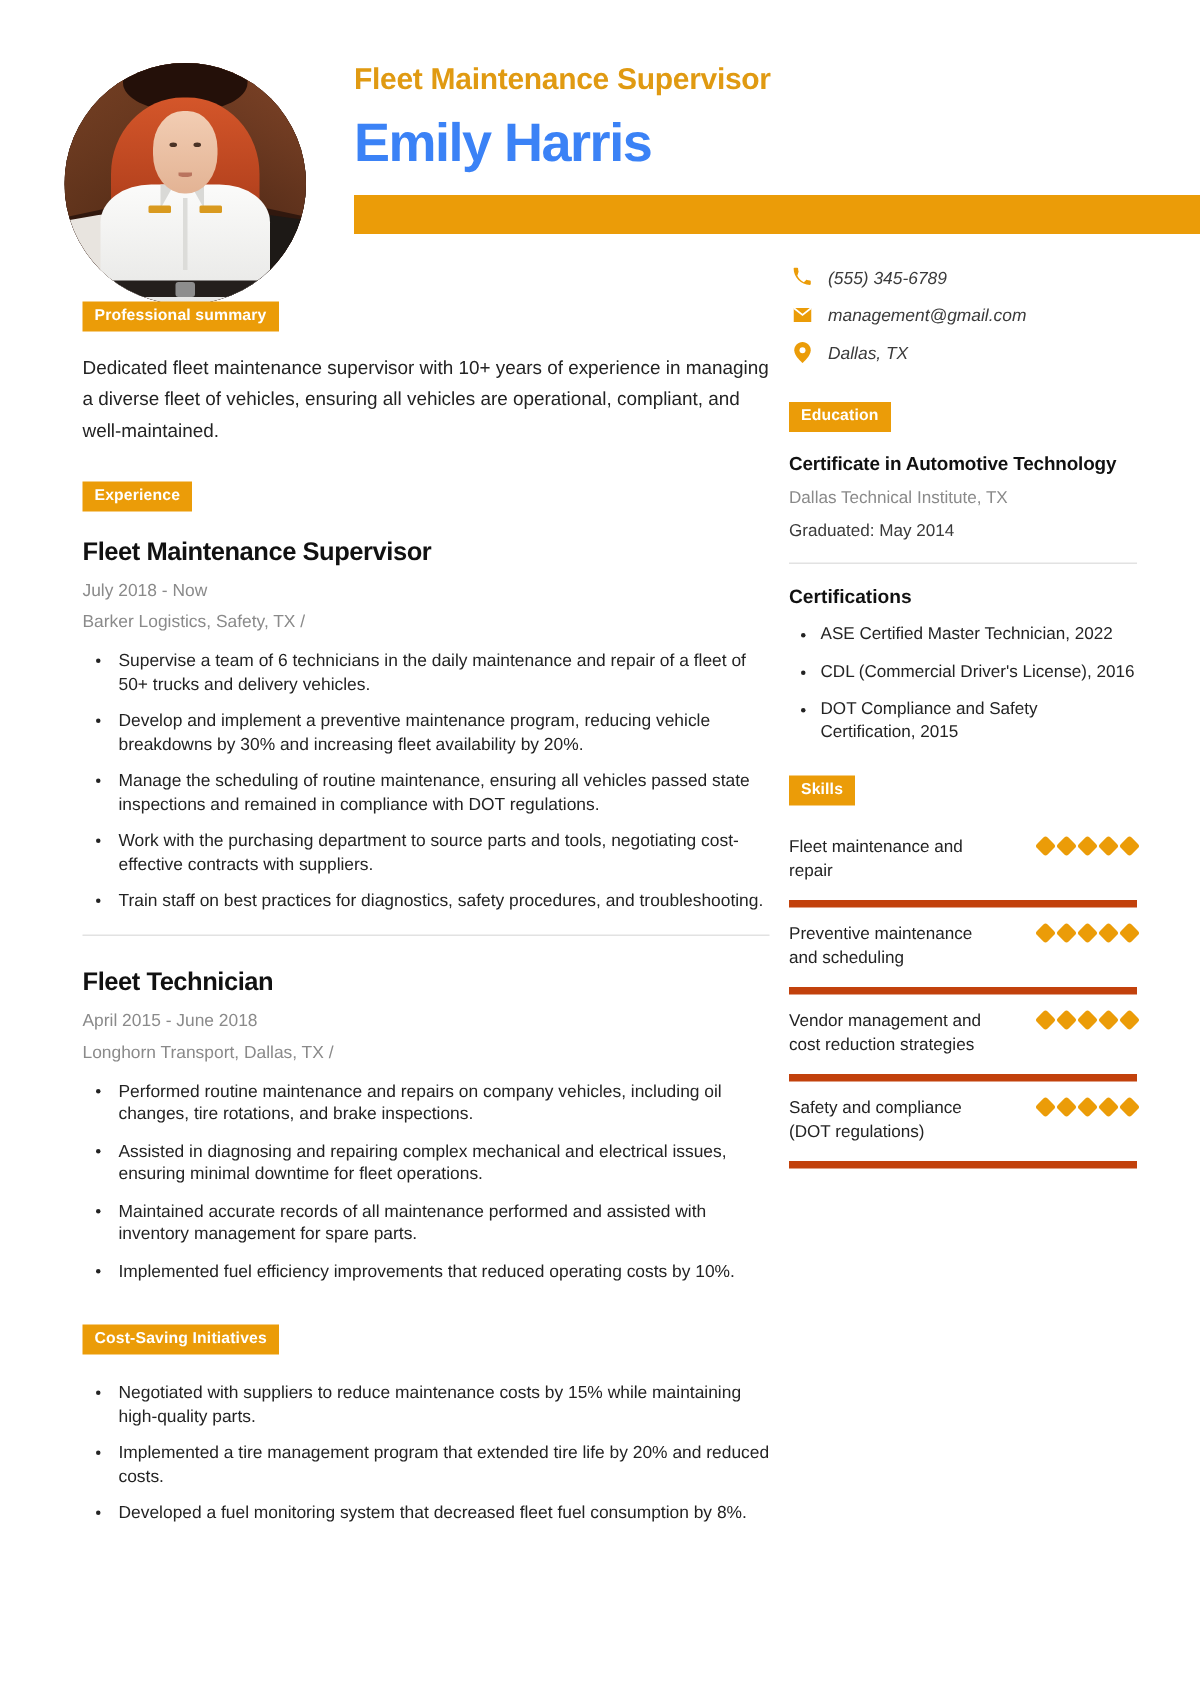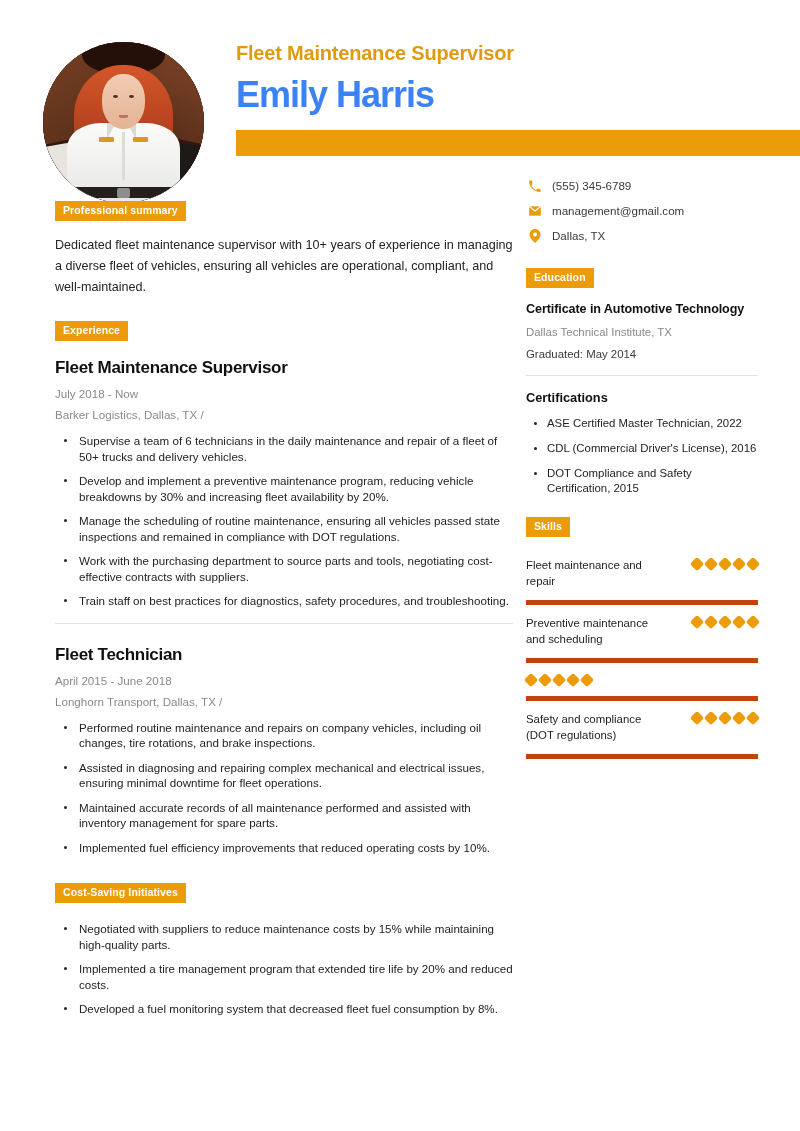--- a/index.html
+++ b/index.html
@@ -254,22 +254,23 @@
   .divider {
     height: 1px;
     background: #e2e2e2;
     margin: 14px 0 0 0;
   }
 
   
   .contact-list { margin-top: 0; }
   .contact-row {
     display: flex;
-    align-items: flex-end;
+    align-items: flex-start;
     margin-bottom: 10px;
+    font-style: italic;
   }
   .contact-ico {
     width: 17px;
     margin-right: 9px;
     display: flex;
     align-items: center;
     justify-content: center;
     flex: 0 0 17px;
   }
   .contact-txt {
@@ -409,21 +410,21 @@
       <div class="summary-text">Dedicated fleet maintenance supervisor with 10+ years of experience in managing a diverse fleet of vehicles, ensuring all vehicles are operational, compliant, and well-maintained.</div>
 
       <div style="height:22px"></div>
 
       <div class="tag">Experience</div>
 
       
       <div class="exp-block" style="margin-top:16px">
         <div class="exp-title">Fleet Maintenance Supervisor</div>
         <div class="exp-dates">July 2018 - Now</div>
-        <div class="exp-company">Barker Logistics, Dallas, TX  /</div>
+        <div class="exp-company">Barker Logistics, Safety, TX  /</div>
         <ul class="bullets">
           <li>Supervise a team of 6 technicians in the daily maintenance and repair of a fleet of 50+ trucks and delivery vehicles.</li>
           <li>Develop and implement a preventive maintenance program, reducing vehicle breakdowns by 30% and increasing fleet availability by 20%.</li>
           <li>Manage the scheduling of routine maintenance, ensuring all vehicles passed state inspections and remained in compliance with DOT regulations.</li>
           <li>Work with the purchasing department to source parts and tools, negotiating cost-effective contracts with suppliers.</li>
           <li>Train staff on best practices for diagnostics, safety procedures, and troubleshooting.</li>
         </ul>
       </div>
 
       <div class="divider"></div>
@@ -527,20 +528,21 @@
               <span class="dia"></span>
               <span class="dia"></span>
               <span class="dia"></span>
               <span class="dia"></span>
               <span class="dia"></span>
             </div>
         </div>
 
 
         <div class="skill-row">
+          <div class="skill-name">Vendor management and cost reduction strategies</div>
           <div class="rating">
               <span class="dia"></span>
               <span class="dia"></span>
               <span class="dia"></span>
               <span class="dia"></span>
               <span class="dia"></span>
             </div>
         </div>
 
         <div class="skill-row">

